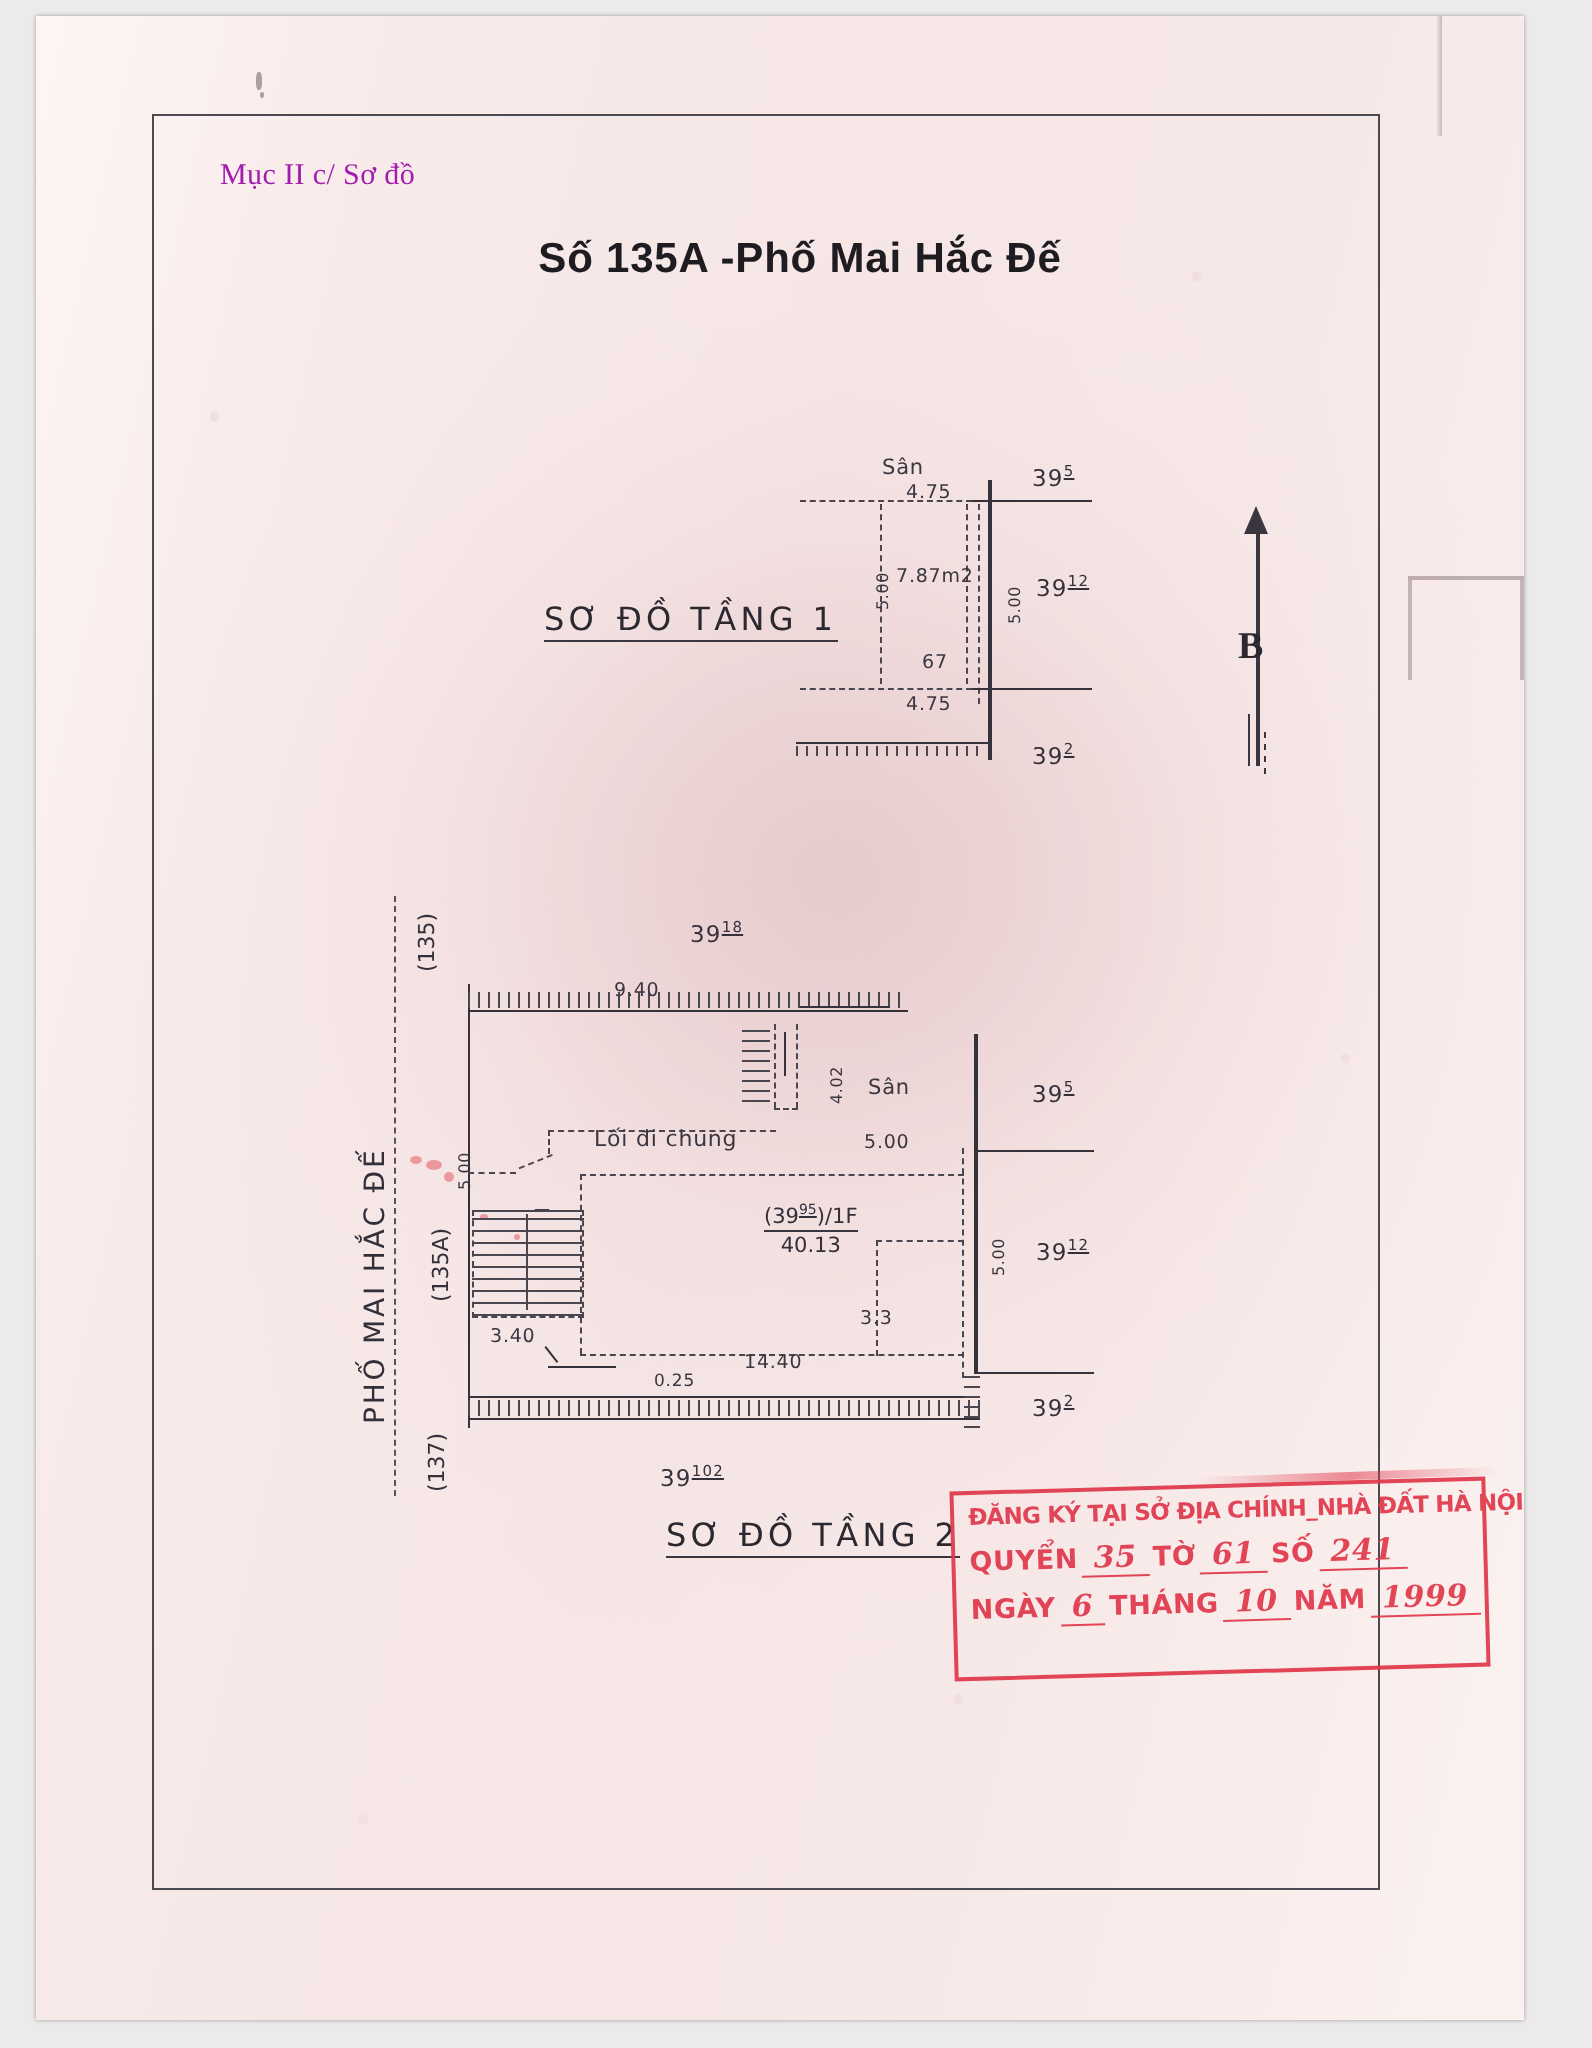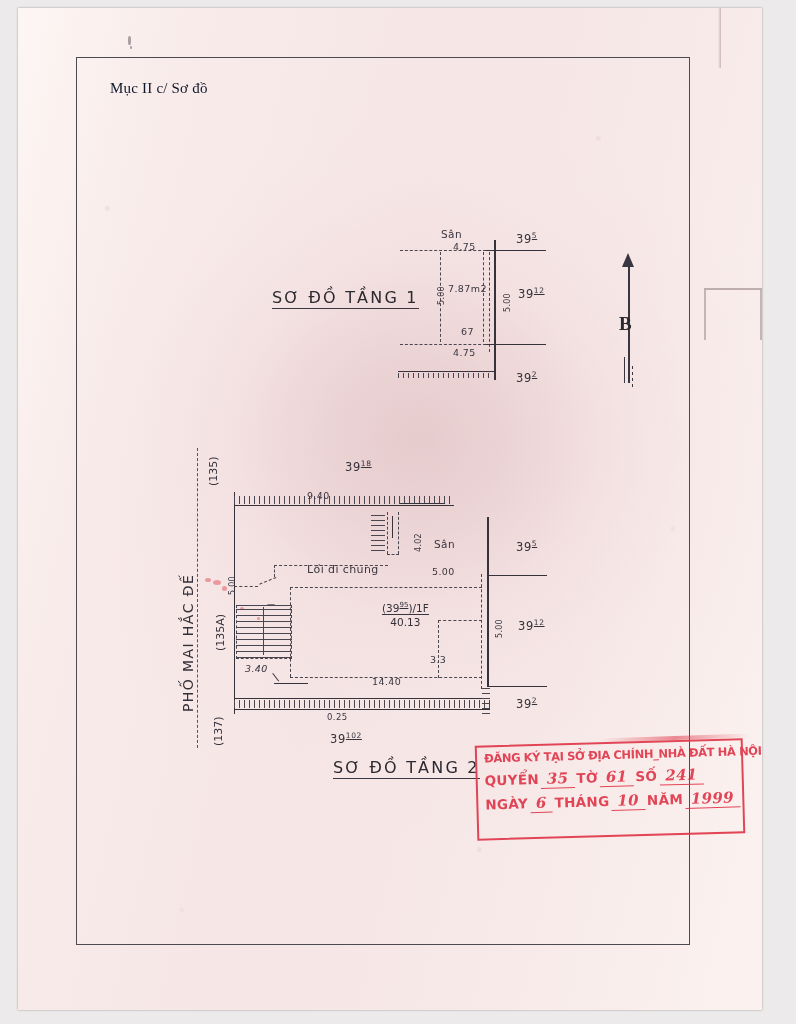--- a/index.html
+++ b/index.html
@@ -55,21 +55,21 @@
     width: 612px; height: 886px;
     border: 1.6px solid #4b4a52;
   }
 
   
   .muc {
     position: absolute;
     left: 110px; top: 80px;
     font-family: "Liberation Serif", serif;
     font-size: 15px;
-    color: #0f172a;
+    color: #a21caf;
     letter-spacing: .2px;
   }
   .title-block {
     position: absolute;
     left: 190px; top: 118px;
     width: 420px;
     text-align: center;
     color: #1e1c20;
     font-weight: bold;
   }
@@ -212,33 +212,34 @@
 
     <div class="speck" style="left:110px; top:28px; width:3px; height:9px;"></div>
     <div class="speck" style="left:112px; top:38px; width:2px; height:3px;"></div>
   </div>
 
   <div id="frame-outer"></div>
 
   <div class="muc">Mục II c/ Sơ đồ</div>
 
   <div class="title-block">
+    <div class="title-1">Số 135A -Phố Mai Hắc Đế</div>
   </div>
 
   <div id="north">
     <div class="head"></div>
     <div class="shaft"></div>
     <div class="letter">B</div>
     <div class="tick" style="left:6px; top:104px; height:26px;"></div>
     <div class="tick" style="left:14px; top:110px; height:24px; background:repeating-linear-gradient(0deg,#3a3640 0 3px,transparent 3px 6px);"></div>
   </div>
 
   <div>
 
-    <div class="hand hand-big underline-h" style="left:272px; top:288px;">SƠ ĐỒ TẦNG 1</div>
+    <div class="hand hand-big underline-h" style="left:272px; top:300px;">SƠ ĐỒ TẦNG 1</div>
 
     <div class="hand dim" style="left:441px; top:228px; font-size:10.5px;">Sân</div>
 
     <div class="dashH" style="left:400px; top:250px; width:86px;"></div>
     <div class="ln lnH" style="left:486px; top:249.5px; width:60px;"></div>
 
     <div class="hand dim" style="left:453px; top:241px;">4.75</div>
 
     <div class="dashV" style="left:440px; top:252px; height:90px;"></div>
     <div class="dashV" style="left:483px; top:252px; height:90px;"></div>
@@ -336,44 +337,44 @@
       <span>39</span><sup>12</sup>
     </div>
     <div class="hand parcel" style="left:516px; top:696px;">
       <span>39</span><sup>2</sup>
     </div>
 
     <div class="dashH" style="left:274px; top:565px; width:114px;"></div>
     <div class="dashV" style="left:274px; top:565px; height:12px;"></div>
     <div class="dashH" style="left:258px; top:577px; width:18px; transform:rotate(-22deg); transform-origin:right top;"></div>
     <div class="dashH" style="left:234px; top:586px; width:24px;"></div>
-    <div class="hand dim" style="left:307px; top:563px; font-size:11px;">Lối đi chung</div>
+    <div class="hand dim" style="left:297px; top:563px; font-size:11px;">Lối đi chung</div>
 
     <div class="dashV" style="left:290px; top:587px; height:90px;"></div>
     <div class="dashH" style="left:290px; top:587px; width:192px;"></div>
     <div class="dashH" style="left:290px; top:677px; width:192px;"></div>
 
     <div class="dashV" style="left:438px; top:620px; height:58px;"></div>
     <div class="dashH" style="left:438px; top:620px; width:44px;"></div>
     <div class="hand dim" style="left:430px; top:654px;">3.3</div>
 
     <div class="hand" style="left:382px; top:601px; font-size:10.5px; text-align:center;">
       <div style="border-bottom:1.1px solid #3a3640; padding-bottom:0px;">
         <span>(39</span><sup style="font-size:7px; text-decoration:underline;">95</sup><span>)/1F</span>
       </div>
       <div style="margin-top:1px; text-align:center;">40.13</div>
     </div>
 
     <div class="stairs" style="left:236px; top:605px; width:54px; height:52px;"></div>
     <div class="ln lnV" style="left:263px; top:607px; height:48px; width:1px; background:#4a4650;"></div>
     <div class="hand dim-sm" style="left:267px; top:600px;">—</div>
 
-    <div class="hand dim" style="left:245px; top:663px;font-style:italic;">3.40</div>
-
-    <div class="hand dim" style="left:279px; top:712px; font-size:8.5px;padding-left:48px;">0.25</div>
+    <div class="hand dim" style="left:245px; top:663px;">3.40</div>
+
+    <div class="hand dim" style="left:279px; top:686px; font-size:8.5px;padding-left:48px;">0.25</div>
     <div class="ln lnH" style="left:274px; top:683px; width:34px; height:1px;"></div>
     <div class="ln lnH" style="left:273px; top:673px; width:10px; height:1px; transform:rotate(52deg); transform-origin:left top;"></div>
 
     <div class="hand dim" style="left:372px; top:676px;">14.40</div>
 
     <div class="ln lnH" style="left:234px; top:698px; width:256px;"></div>
     <div class="hatch" style="left:234px; top:700px; width:256px; height:8px;"></div>
     <div class="ln lnH" style="left:234px; top:709px; width:256px;"></div>
 
     <div class="hatchH" style="left:482px; top:686px; width:8px; height:28px;"></div>

